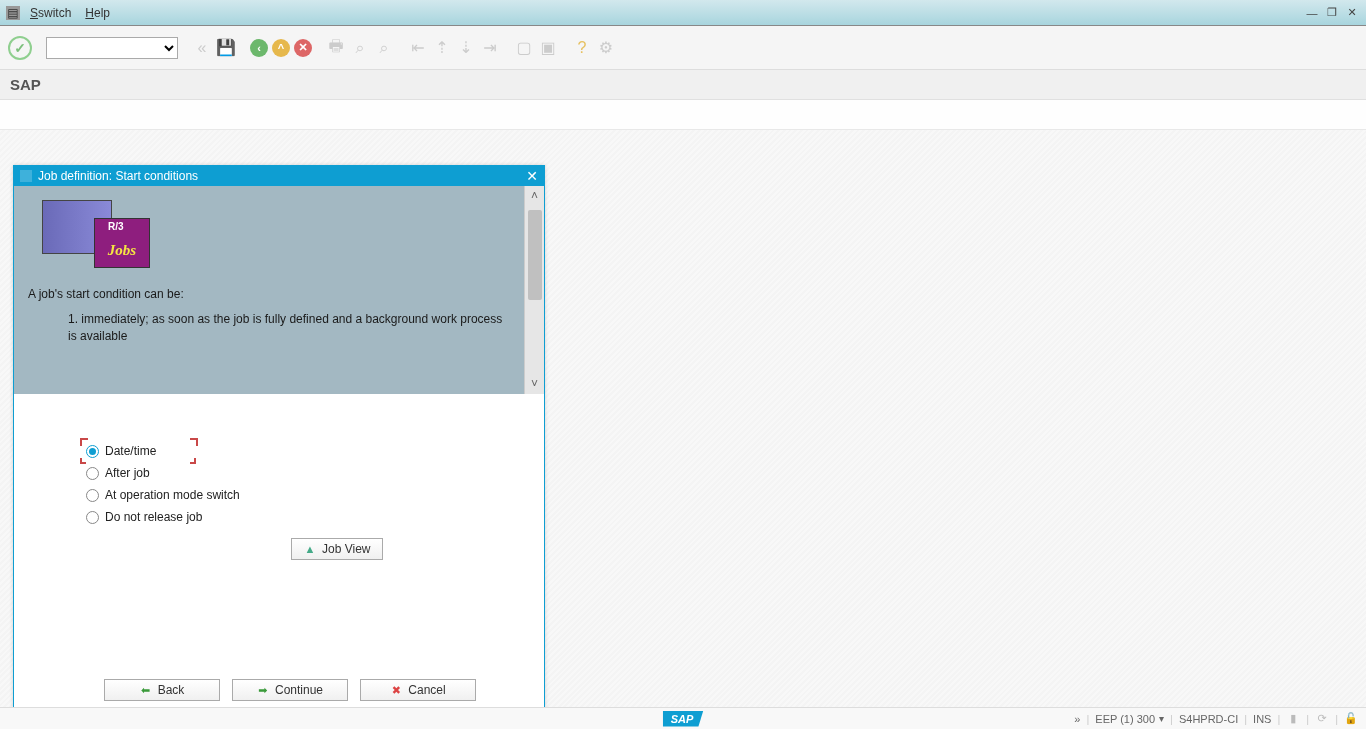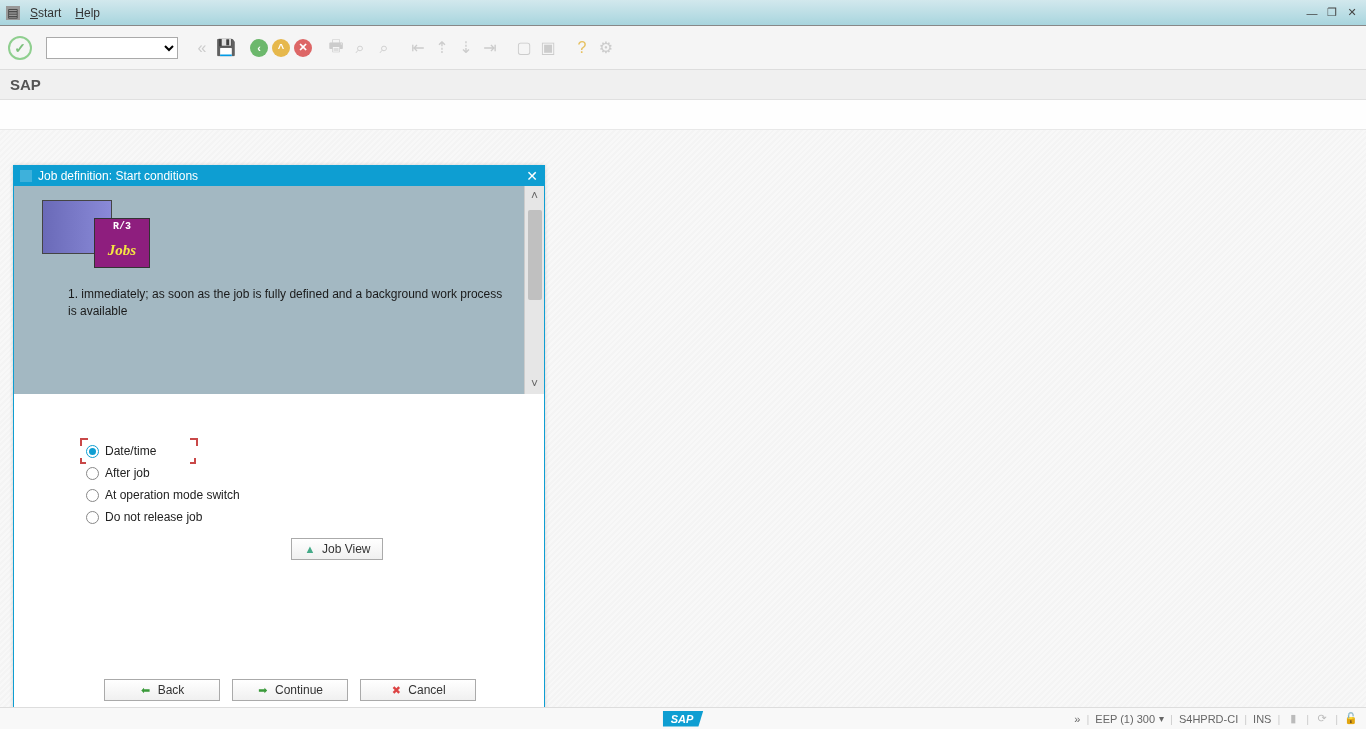--- a/index.html
+++ b/index.html
@@ -35,21 +35,21 @@
 .dialog-title { height: 20px; background: #0e9ed2; color:#fff; display:flex; align-items:center; padding: 0 6px; font-size:12px;}
 .dialog-title .dlg-icon { width:12px; height:12px; background:#fff3; margin-right:6px;}
 .dialog-title .close { margin-left:auto; font-size:14px; cursor:default;}
 
 
 .info-panel { height: 208px; background: #a3b8c2; position: relative; display:flex;}
 .info-content { flex:1; padding: 10px 14px; font-size: 12px; color: #1a1a1a; overflow:hidden;}
 .info-graphic { width: 120px; height: 72px; position:relative; margin-bottom: 18px;}
 .info-graphic .box1 { position:absolute; left:14px; top:4px; width:70px; height:54px; background:linear-gradient(90deg,#6a6ab8,#8a8ad8); border:1px solid #444;}
 .info-graphic .box2 { position:absolute; left:66px; top:22px; width:56px; height:50px; background:#8e1e7e; border:1px solid #333; display:flex; flex-direction:column;}
-.info-graphic .box2 .r3 { font-size:10px; color:#fff; text-align:center; padding:2px 4px; font-weight:bold;font-family:Liberation Mono, monospace;}
+.info-graphic .box2 .r3 { font-size:10px; color:#fff; text-align:left; padding:2px 13px; font-weight:bold;}
 .info-graphic .box2 .jobs { flex:1; display:flex; align-items:center; justify-content:center; color:#f5e642; font-family: 'Comic Sans MS', cursive; font-size:15px; font-weight:bold; font-style:italic;}
 .info-text { margin-top: 8px; line-height:1.4;}
 .info-list { margin: 8px 0 12px 40px; line-height:1.45;}
 .info-scroll { width: 20px; background:#e6e6e6; display:flex; flex-direction:column; align-items:center; border-left:1px solid #ccc;}
 .info-scroll .arrow { width:100%; height:20px; display:flex; align-items:center; justify-content:center; font-size:12px; color:#666;}
 .info-scroll .thumb { width:14px; height:90px; background:#c0c0c0; border-radius:2px; margin-top:4px;}
 .info-scroll .track {flex:1;}
 
 
 .radio-area { padding: 46px 60px 10px 72px; font-size:12px; color:#222;}
@@ -83,21 +83,21 @@
 
 
 .circle { width:18px; height:18px; border-radius:50%; display:flex; align-items:center; justify-content:center; font-size:11px; color:#fff; font-weight:bold;}
 .c-green{background:#6cb86c;} .c-yellow{background:#e6b84c;} .c-red{background:#d66;}
 </style>
 </head>
 <body>
 
 <div class="menubar">
   <div class="win-icon">▤</div>
-  <span class="menu-item"><span class="underline">S</span><span>start</span></span>
+  <span class="menu-item"><span class="underline">S</span><span>switch</span></span>
   <span class="menu-item"><span class="underline">H</span>elp</span>
   <div class="spacer"></div>
   <div class="win-btns">
     <div class="win-btn">—</div>
     <div class="win-btn">❐</div>
     <div class="win-btn">✕</div>
   </div>
 </div>
 
 <div class="toolbar">
@@ -144,20 +144,21 @@
 
     <div class="info-panel">
       <div class="info-content">
         <div class="info-graphic">
           <div class="box1"></div>
           <div class="box2">
             <div class="r3">R/3</div>
             <div class="jobs">Jobs</div>
           </div>
         </div>
+        <div class="info-text">A job's start condition can be:</div>
         <div class="info-list">
           <div>1. immediately; as soon as the job is fully defined and a background work process is available</div>
         </div>
       </div>
       <div class="info-scroll">
         <div class="arrow">˄</div>
         <div class="thumb"></div>
         <div class="track"></div>
         <div class="arrow">˅</div>
       </div>

